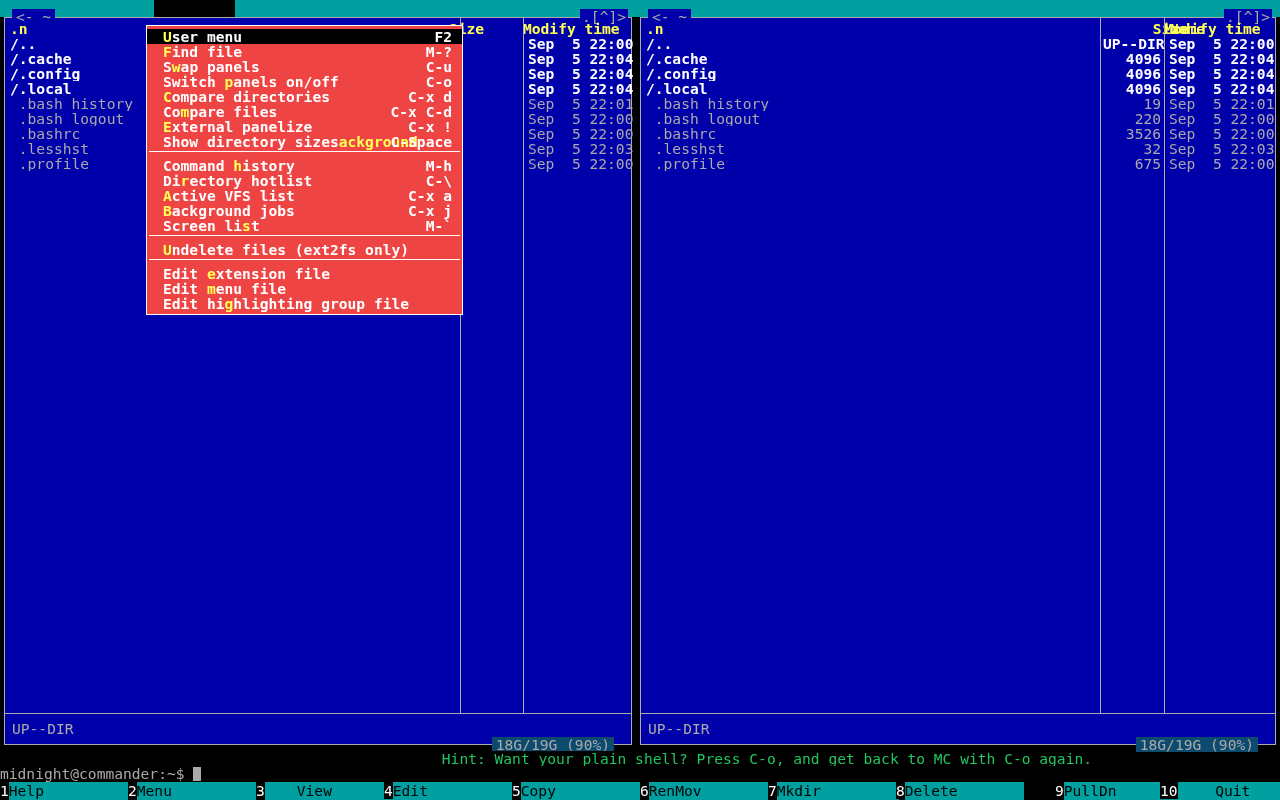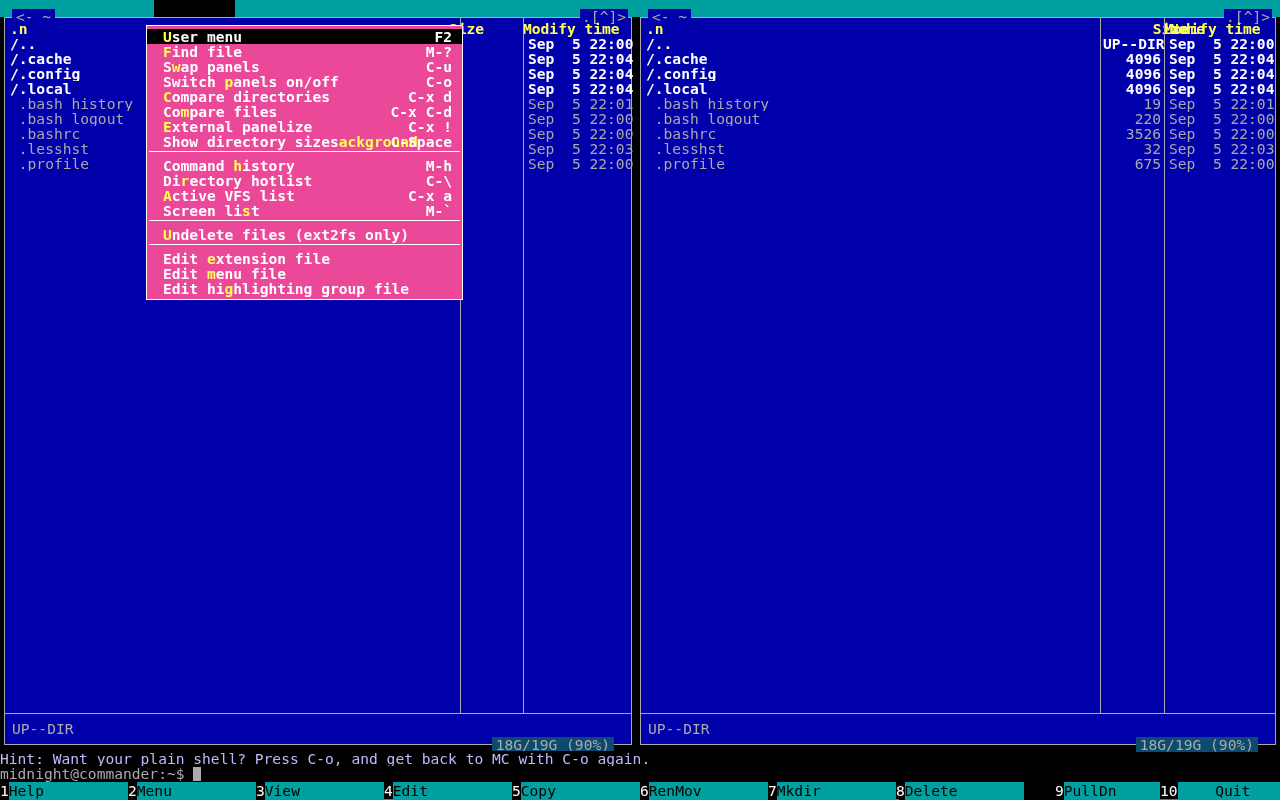--- a/index.html
+++ b/index.html
@@ -113,21 +113,21 @@
     white-space: pre;
     background: #0c4a6e;
     line-height: 15px;
   }
 
   
   .dropdown {
     position: absolute;
     left: 146px; top: 25px;
     width: 317px;
-    background: #ec4899;
+    background: #ef4444;
     border: 1px solid #ffffff;
     box-sizing: border-box;
     z-index: 50;
   }
   .dd-inner {
     padding: 3px 0 3px 0;
   }
   .dd-item {
     position: relative;
     height: 15px;
@@ -154,23 +154,24 @@
     border-top: 1px solid #ffffff;
     margin: 2px 2px 2px 2px;
   }
 
   
   .hintline {
     position: absolute;
     left: 0; top: 751px;
     width: 1092px; height: 15px;
     line-height: 15px;
-    color: #c4b5fd;
-    background: #000000;
-    white-space: pre;
+    color: #22c55e;
+    background: #000000;
+    white-space: pre;
+    text-align: right;
   }
   .promptline {
     position: absolute;
     left: 0; top: 766px;
     width: 1280px; height: 15px;
     line-height: 15px;
     color: #aaaaaa;
     background: #000000;
     white-space: pre;
   }
@@ -324,37 +325,38 @@
         <div class="dd-item"><span class="lbl">S<span class="hot">w</span>ap&nbsp;panels</span><span class="key">C-u</span></div>
         <div class="dd-item"><span class="lbl">Switch&nbsp;<span class="hot">p</span>anels&nbsp;on/off</span><span class="key">C-o</span></div>
         <div class="dd-item"><span class="lbl"><span class="hot">C</span>ompare&nbsp;directories</span><span class="key">C-x&nbsp;d</span></div>
         <div class="dd-item"><span class="lbl">Co<span class="hot">m</span>pare&nbsp;files</span><span class="key">C-x&nbsp;C-d</span></div>
         <div class="dd-item"><span class="lbl"><span class="hot">E</span>xternal&nbsp;panelize</span><span class="key">C-x&nbsp;!</span></div>
         <div class="dd-item"><span class="lbl">Show&nbsp;directory&nbsp;sizes<span class="hot">ackground</span></span><span class="key">C-Space</span></div>
         <div class="dd-sep"></div>
         <div class="dd-item"><span class="lbl">Command&nbsp;<span class="hot">h</span>istory</span><span class="key">M-h</span></div>
         <div class="dd-item"><span class="lbl">Di<span class="hot">r</span>ectory&nbsp;hotlist</span><span class="key">C-\</span></div>
         <div class="dd-item"><span class="lbl"><span class="hot">A</span>ctive&nbsp;VFS&nbsp;list</span><span class="key">C-x&nbsp;a</span></div>
+        <div class="dd-item"><span class="lbl"><span class="hot">B</span>ackground&nbsp;jobs</span><span class="key">C-x&nbsp;j</span></div>
         <div class="dd-item"><span class="lbl">Screen&nbsp;li<span class="hot">s</span>t</span><span class="key">M-`</span></div>
         <div class="dd-sep"></div>
         <div class="dd-item"><span class="lbl"><span class="hot">U</span>ndelete&nbsp;files&nbsp;(ext2fs&nbsp;only)</span></div>
         <div class="dd-sep"></div>
         <div class="dd-item"><span class="lbl">Edit&nbsp;<span class="hot">e</span>xtension&nbsp;file</span></div>
         <div class="dd-item"><span class="lbl">Edit&nbsp;<span class="hot">m</span>enu&nbsp;file</span></div>
         <div class="dd-item"><span class="lbl">Edit&nbsp;hi<span class="hot">g</span>hlighting&nbsp;group&nbsp;file</span></div>
       </div>
   </div>
 
   <div class="hintline">Hint: Want your plain shell? Press C-o, and get back to MC with C-o again.</div>
   <div class="promptline"><span>midnight@commander:~$ </span><span></span><span class="cursor"></span></div>
 
   <div class="fnbar" id="fnbar">
       <div class="fnkey" style="left: 0px; width: 128px;"><span class="num">1</span><span class="lab" style="width:119.22px;">Help</span></div>
       <div class="fnkey" style="left: 128px; width: 128px;"><span class="num">2</span><span class="lab" style="width:119.22px;">Menu</span></div>
-      <div class="fnkey" style="left: 256px; width: 128px;"><span class="num">3</span><span class="lab" style="width:138px;">View</span></div>
+      <div class="fnkey" style="left: 256px; width: 128px;"><span class="num">3</span><span class="lab" style="width:138px;padding-left:32px;">View</span></div>
       <div class="fnkey" style="left: 384px; width: 128px;"><span class="num">4</span><span class="lab" style="width:119.22px;">Edit</span></div>
       <div class="fnkey" style="left: 512px; width: 128px;"><span class="num">5</span><span class="lab" style="width:119.22px;">Copy</span></div>
       <div class="fnkey" style="left: 640px; width: 128px;"><span class="num">6</span><span class="lab" style="width:119.22px;">RenMov</span></div>
       <div class="fnkey" style="left: 768px; width: 128px;"><span class="num">7</span><span class="lab" style="width:122px;">Mkdir</span></div>
       <div class="fnkey" style="left: 896px; width: 128px;"><span class="num">8</span><span class="lab" style="width:119.22px;">Delete</span></div>
       <div class="fnkey" style="left: 1024px; width: 128px; margin-left: 31px;"><span class="num">9</span><span class="lab" style="width:119.22px;">PullDn</span></div>
       <div class="fnkey" style="left: 1152px; width: 144px; text-align: center;"><span class="num">10</span><span class="lab" style="width:110.44px;">Quit</span></div>
     </div>
 
 </div>

